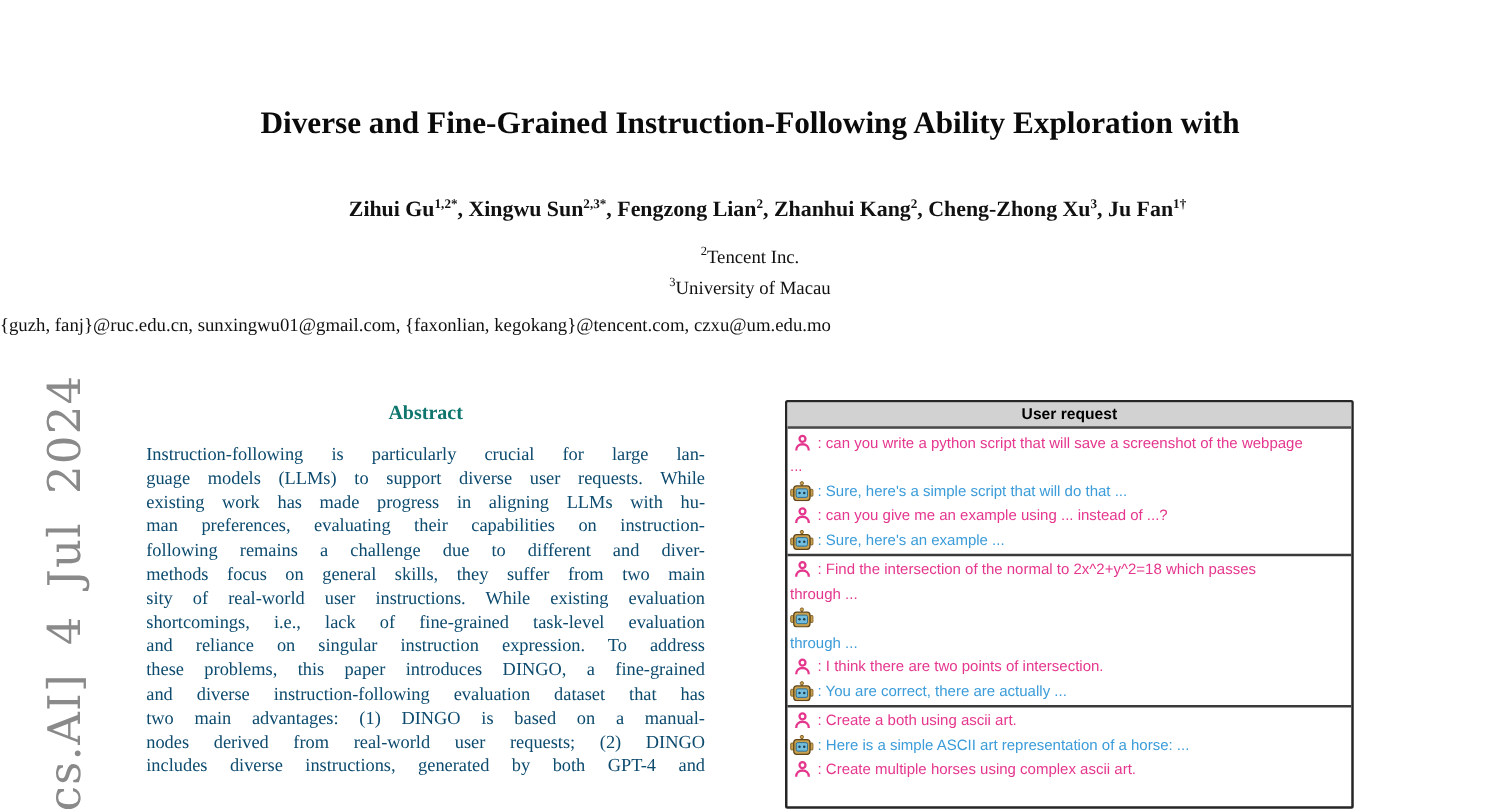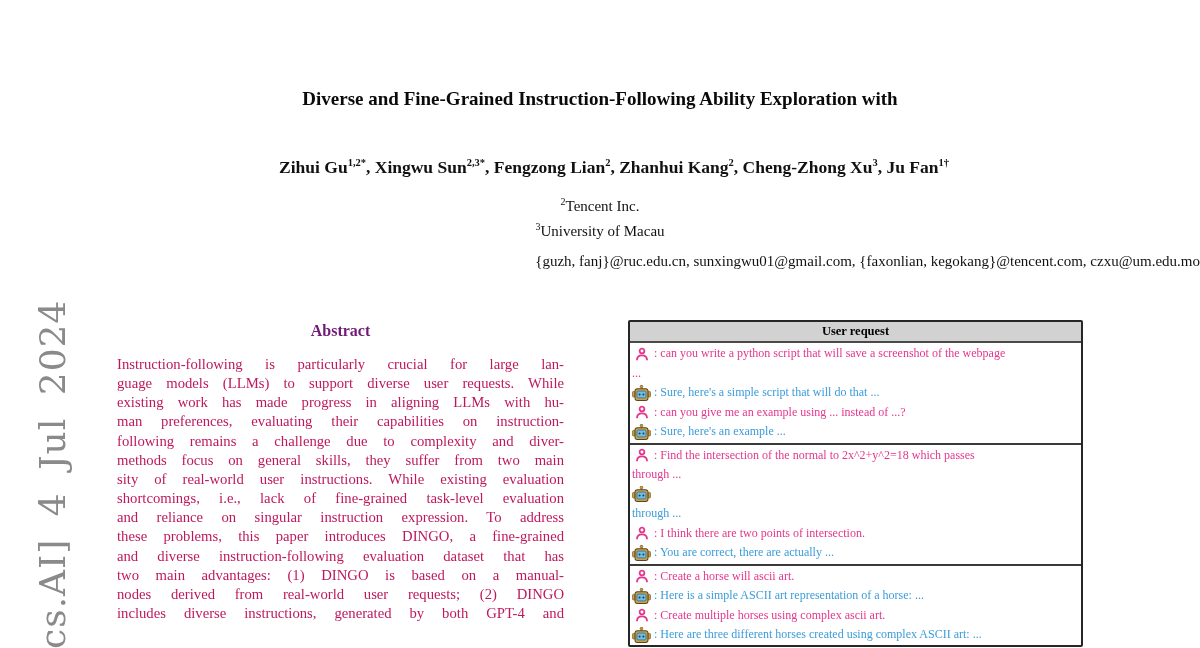--- a/index.html
+++ b/index.html
@@ -11,49 +11,49 @@
   
   .watermark{
     position:absolute;left:30px;top:664px;
     transform:rotate(-90deg);transform-origin:0 0;
     font-family:"DejaVu Serif",serif;
     font-size:36px;line-height:46px;color:var(--wm,#8a8a8a);
     white-space:nowrap;letter-spacing:1px;word-spacing:10px;
   }
   .title{
     position:absolute;left:0;right:0;top:84px;text-align:center;
-    font-weight:bold;font-size:19px;line-height:29px;color:#0a0a0a;
+    font-weight:bold;font-size:25px;line-height:29px;color:#0a0a0a;
   }
   .authors{
     position:absolute;left:0;right:0;top:157px;text-align:center;
     font-weight:bold;font-size:17.5px;padding-left:28px;
   }
   .authors sup{font-size:10.5px}
   .affils{
     position:absolute;left:0;right:0;top:192px;text-align:center;
     font-size:15px;line-height:19.5px;
   }
   .affils sup{font-size:10px}
   .emails{
-    position:absolute;left:0;right:0;top:253px;text-align:right;
+    position:absolute;left:0;right:0;top:253px;text-align:left;
     font-size:15px;
   }
   .abstract{position:absolute;left:117px;top:322px;width:447px}
   .abstract .abs-heading{
-    margin:0 0 15px 0;text-align:center;font-size:16px;font-weight:bold;color:#701a75;
+    margin:0 0 15px 0;text-align:center;font-size:16px;font-weight:bold;color:#0f766e;
   }
   .abs-line{
-    font-size:14.7px;line-height:19.15px;color:#be185d;
+    font-size:14.7px;line-height:19.15px;color:#0c4a6e;
     text-align:justify;text-align-last:justify;white-space:nowrap;overflow:hidden;
   }
   
   .fig{
     position:absolute;left:628px;top:320px;width:455px;height:327px;
     box-sizing:border-box;border:2px solid #262626;border-radius:2px;
-    background:#fff;font-family:Liberation Serif, serif;
+    background:#fff;font-family:Liberation Sans, sans-serif;
   }
   .fig-header{
     height:19px;background:var(--hdr,#d2d2d2);border-bottom:2px solid #4a4a4a;
     text-align:center;font-weight:bold;font-size:12.5px;line-height:19px;color:#000;
   }
   .fig-group{padding:1px 0}
   .fig-group + .fig-group{border-top:2px solid var(--divider,#3a3a3a)}
   .msg-line{
     height:19.5px;display:flex;align-items:center;
     font-size:12px;white-space:nowrap;overflow:hidden;
@@ -82,21 +82,21 @@
 
 <div class="emails">{guzh, fanj}@ruc.edu.cn, sunxingwu01@gmail.com, {faxonlian, kegokang}@tencent.com, czxu@um.edu.mo</div>
 
 <div class="abstract">
   <div class="abs-heading">Abstract</div>
   <div>
       <div class="abs-line">Instruction-following is particularly crucial for large lan-</div>
       <div class="abs-line">guage models (LLMs) to support diverse user requests. While</div>
       <div class="abs-line">existing work has made progress in aligning LLMs with hu-</div>
       <div class="abs-line">man preferences, evaluating their capabilities on instruction-</div>
-      <div class="abs-line">following remains a challenge due to complexity and diver-</div>
+      <div class="abs-line">following remains a challenge due to different and diver-</div>
       <div class="abs-line">methods focus on general skills, they suffer from two main</div>
       <div class="abs-line">sity of real-world user instructions. While existing evaluation</div>
       <div class="abs-line">shortcomings, i.e., lack of fine-grained task-level evaluation</div>
       <div class="abs-line">and reliance on singular instruction expression. To address</div>
       <div class="abs-line">these problems, this paper introduces DINGO, a fine-grained</div>
       <div class="abs-line">and diverse instruction-following evaluation dataset that has</div>
       <div class="abs-line">two main advantages: (1) DINGO is based on a manual-</div>
       <div class="abs-line">nodes derived from real-world user requests; (2) DINGO</div>
       <div class="abs-line">includes diverse instructions, generated by both GPT-4 and</div>
     </div>
@@ -208,21 +208,21 @@
         </div>
       </div>
       <div class="fig-group">
         <div class="msg-line user first">
           <span class="icon">
             <svg width="14" height="14" viewBox="0 0 20 20">
               <circle cx="10" cy="5.8" r="3.4" fill="none" stroke="currentColor" stroke-width="2.6"></circle>
               <path d="M2.8 19 c0-4.6 3.2-7 7.2-7 s7.2 2.4 7.2 7" fill="none" stroke="currentColor" stroke-width="2.6"></path>
             </svg>
           </span>
-          <span> : Create a horse will ascii art.</span>
+          <span> : Create a both using ascii art.</span>
         </div>
         <div class="msg-line bot first">
           <span class="icon">
             <svg width="19" height="16" viewBox="0 0 24 20">
               <line x1="12" y1="0" x2="12" y2="4.5" stroke="#8a6a2f" stroke-width="1.8"></line>
               <circle cx="12" cy="1.9" r="1.7" fill="#c9a04e" stroke="#7a5a23" stroke-width="0.8"></circle>
               <rect x="0.7" y="8" width="3.2" height="7" rx="1" fill="#c9a04e" stroke="#7a5a23" stroke-width="0.9"></rect>
               <rect x="20.1" y="8" width="3.2" height="7" rx="1" fill="#c9a04e" stroke="#7a5a23" stroke-width="0.9"></rect>
               <rect x="3.8" y="4.6" width="16.4" height="14.8" rx="3" fill="#c9a04e" stroke="#5f4518" stroke-width="1.3"></rect>
               <rect x="6.3" y="7.6" width="11.4" height="8.6" rx="1.6" fill="#74bedd" stroke="#2d6f96" stroke-width="1"></rect>
@@ -233,31 +233,16 @@
           <span>: Here is a simple ASCII art representation of a horse: ...</span>
         </div>
         <div class="msg-line user first">
           <span class="icon">
             <svg width="14" height="14" viewBox="0 0 20 20">
               <circle cx="10" cy="5.8" r="3.4" fill="none" stroke="currentColor" stroke-width="2.6"></circle>
               <path d="M2.8 19 c0-4.6 3.2-7 7.2-7 s7.2 2.4 7.2 7" fill="none" stroke="currentColor" stroke-width="2.6"></path>
             </svg>
           </span>
           <span> : Create multiple horses using complex ascii art.</span>
-        </div>
-        <div class="msg-line bot first">
-          <span class="icon">
-            <svg width="19" height="16" viewBox="0 0 24 20">
-              <line x1="12" y1="0" x2="12" y2="4.5" stroke="#8a6a2f" stroke-width="1.8"></line>
-              <circle cx="12" cy="1.9" r="1.7" fill="#c9a04e" stroke="#7a5a23" stroke-width="0.8"></circle>
-              <rect x="0.7" y="8" width="3.2" height="7" rx="1" fill="#c9a04e" stroke="#7a5a23" stroke-width="0.9"></rect>
-              <rect x="20.1" y="8" width="3.2" height="7" rx="1" fill="#c9a04e" stroke="#7a5a23" stroke-width="0.9"></rect>
-              <rect x="3.8" y="4.6" width="16.4" height="14.8" rx="3" fill="#c9a04e" stroke="#5f4518" stroke-width="1.3"></rect>
-              <rect x="6.3" y="7.6" width="11.4" height="8.6" rx="1.6" fill="#74bedd" stroke="#2d6f96" stroke-width="1"></rect>
-              <circle cx="9.6" cy="11.8" r="1.25" fill="#1c3d52"></circle>
-              <circle cx="14.4" cy="11.8" r="1.25" fill="#1c3d52"></circle>
-            </svg>
-          </span>
-          <span>: Here are three different horses created using complex ASCII art: ...</span>
         </div>
       </div>
     </div>
 </div>
 
 </body></html>

